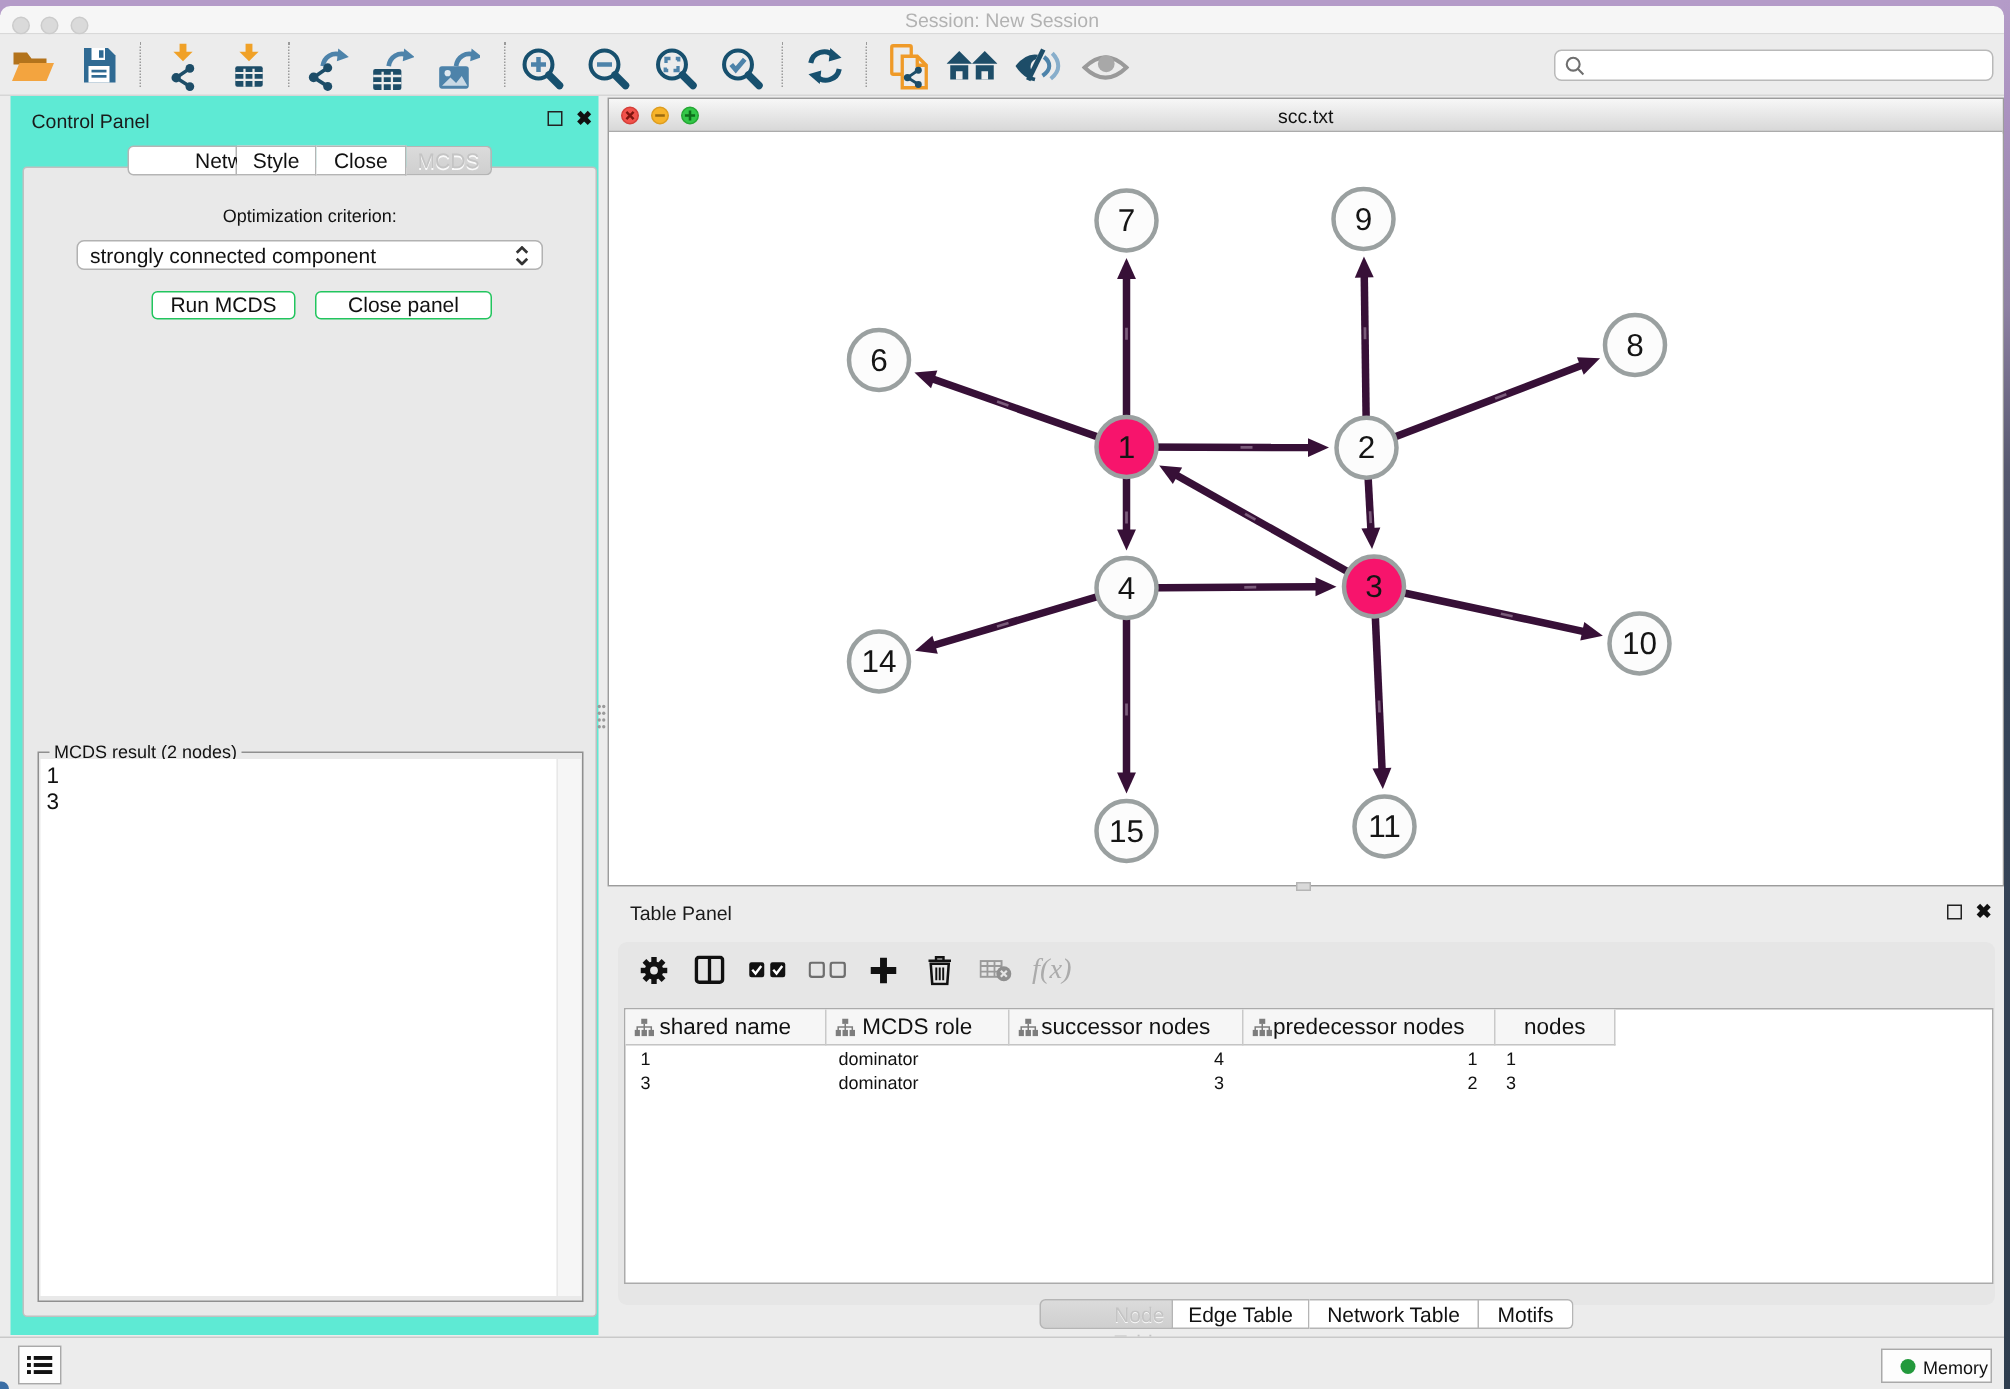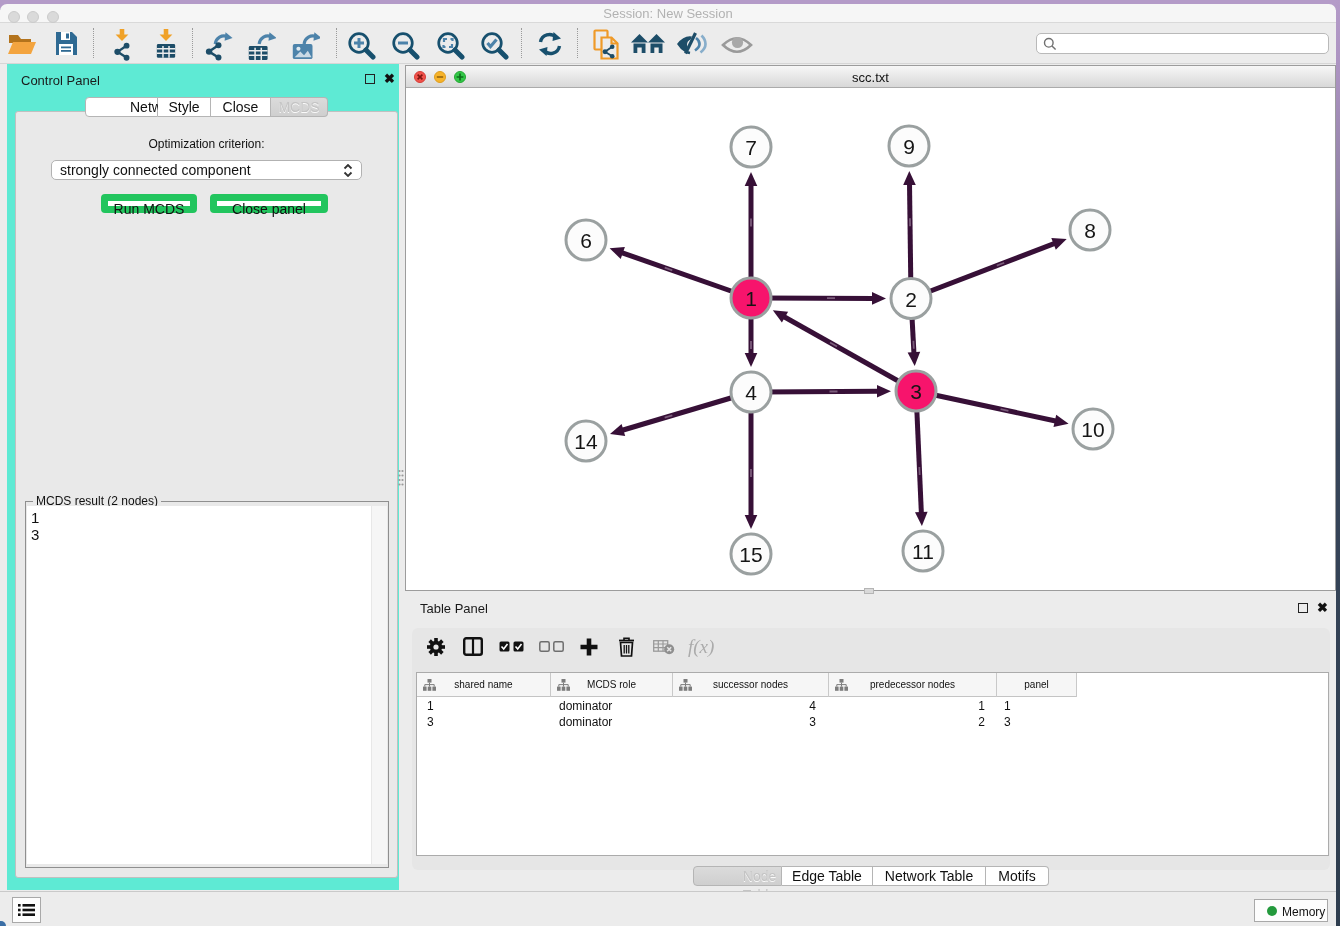--- a/index.html
+++ b/index.html
@@ -26,41 +26,41 @@
 .wbtn-float { position:absolute; width:10px; height:10px; border:1.5px solid #222; }
 .wbtn-x { position:absolute; font-size:13px; font-weight:bold; color:#111; line-height:10px; }
 #cp-content { position:absolute; left:8px; top:47px; width:383px; height:767px; background:#e9e9e9; border:1px solid #c0c0c0; border-radius:3px; }
 .tabs { position:absolute; display:flex; height:20px; z-index:3; }
 .tab { height:20px; line-height:19px; font-size:14px; color:#111; background:#fff; border-top:1px solid #b5b5b5; border-bottom:1px solid #b5b5b5; border-right:1px solid #b5b5b5; text-align:center; padding:0 0; }
 .tab.first { border-left:1px solid #b5b5b5; border-radius:4px 0 0 4px;padding-left:44px; }
 .tab.last { border-radius:0 4px 4px 0; }
 .tab.sel { background:linear-gradient(#dbdbdb,#cfcfcf); color:#c4c4c4; text-shadow:0 1px 0 #fafafa; }
 #opt-label { left:0; top:25px; width:381px; text-align:center; font-size:12px; color:#111; }
 #dropdown { position:absolute; left:35px; top:48px; width:311px; height:20px; background:#fff; border:1px solid #b2b2b2; border-radius:5px; font-size:14px; color:#111; line-height:18px; padding-left:8px; }
-.btn { position:absolute; height:19px; background:#fff; border:7px solid #22c55e; border-radius:4px; font-size:14px; color:#111; text-align:center; line-height:17px; }
+.btn { position:absolute; height:19px; background:#fff; border:1px solid #22c55e; border-radius:4px; font-size:14px; color:#111; text-align:center; line-height:17px; }
 #fieldset { position:absolute; left:9px; top:389px; width:364px; height:367px; border:1px solid #8f8f8f; }
 #fieldset-legend { position:absolute; left:7px; top:-8px; background:#e9e9e9; padding:0 3px; font-size:12px; color:#111; }
 #fs-white { position:absolute; left:1px; top:4px; width:360px; height:358px; background:#fff; }
 #fs-scroll { position:absolute; right:0px; top:0px; width:16px; height:358px; background:#f6f6f6; border-left:1px solid #e8e8e8; }
 #fs-text { position:absolute; left:4px; top:3px; font-size:15px; line-height:17px; color:#111; }
 
 
 #netwin { left:405px; top:65px; width:931px; height:526px; background:#fff; border:1px solid #9c9c9c; z-index:4; }
 #netwin-tb { position:absolute; left:0; top:0; width:929px; height:22px; background:linear-gradient(#f7f7f7,#d8d8d8); border-bottom:1px solid #ababab; }
 #netwin-title { position:absolute; left:0; top:4px; width:929px; text-align:center; font-size:13px; color:#111; }
 .tl { position:absolute; top:5px; width:12px; height:12px; border-radius:50%; }
 #netcanvas { position:absolute; left:0; top:23px; width:929px; height:501px; background:#fff; }
 
 
 #tpanel { left:405px; top:596px; width:935px; height:294px; background:#ececec; }
 #tp-title { left:15px; top:5px; font-size:13px; color:#1a1a1a; }
 #tp-box { position:absolute; left:7px; top:32px; width:918px; height:242px; background:#e6e6e6; border-radius:6px; }
 #tp-table { position:absolute; left:4px; top:44px; width:913px; height:184px; background:#fff; border:1px solid #ababab; }
 #tp-header { position:absolute; left:0; top:0; width:660px; height:24px; background:#f6f6f6; border-bottom:1px solid #c4c4c4; }
-.th { position:absolute; top:0; height:24px; border-right:1px solid #c9c9c9; font-size:10px; color:#111; text-align:center; line-height:24px; }
+.th { position:absolute; top:0; height:24px; border-right:1px solid #c9c9c9; font-size:15px; color:#111; text-align:center; line-height:24px; }
 .treeicon { position:absolute; top:6px; }
 .td { position:absolute; font-size:12px; color:#111; height:16px; line-height:16px; }
 .tabs2 { position:absolute; display:flex; height:20px; }
 
 
 #statusbar { left:0; top:891px; width:1340px; height:35px; background:#ececec; border-top:1px solid #c9c9c9; }
 #listbtn { position:absolute; left:12px; top:5px; width:29px; height:26px; background:#fdfdfd; border:1px solid #a9a9a9; }
 #membtn { position:absolute; left:1254px; top:7px; width:74px; height:23px; background:#fdfdfd; border:1px solid #a9a9a9; font-size:12px; color:#111; }
 </style>
 </head>
@@ -419,21 +419,21 @@
               <rect x="0" y="7.6" width="3.6" height="4.2"></rect>
               <rect x="4.7" y="7.6" width="3.6" height="4.2"></rect>
               <rect x="9.4" y="7.6" width="3.6" height="4.2"></rect>
             </g>
             <path d="M6.5,3.6 V5.6 M1.8,7.6 V5.6 H11.2 V7.6 M6.5,5.6 V7.6" stroke="#7d7d7d" stroke-width="1" fill="none"></path>
           </svg>
           <div class="th" style="left:0; width:134px;">shared name</div>
         <div class="th" style="left:134px; width:122px;">MCDS role</div>
         <div class="th" style="left:256px; width:156px;">successor nodes</div>
         <div class="th" style="left:412px; width:168px;">predecessor nodes</div>
-        <div class="th" style="left:580px; width:80px;">panel</div>
+        <div class="th" style="left:580px; width:80px;">nodes</div>
       </div>
       <div class="td" style="left:10px;top:25px;">1</div>
         <div class="td" style="left:142px;top:25px;">dominator</div>
         <div class="td" style="left:256px;top:25px;width:143px;text-align:right;">4</div>
         <div class="td" style="left:412px;top:25px;width:156px;text-align:right;">1</div>
         <div class="td" style="left:587px;top:25px;">1</div>
         <div class="td" style="left:10px;top:41px;">3</div>
         <div class="td" style="left:142px;top:41px;">dominator</div>
         <div class="td" style="left:256px;top:41px;width:143px;text-align:right;">3</div>
         <div class="td" style="left:412px;top:41px;width:156px;text-align:right;">2</div>

